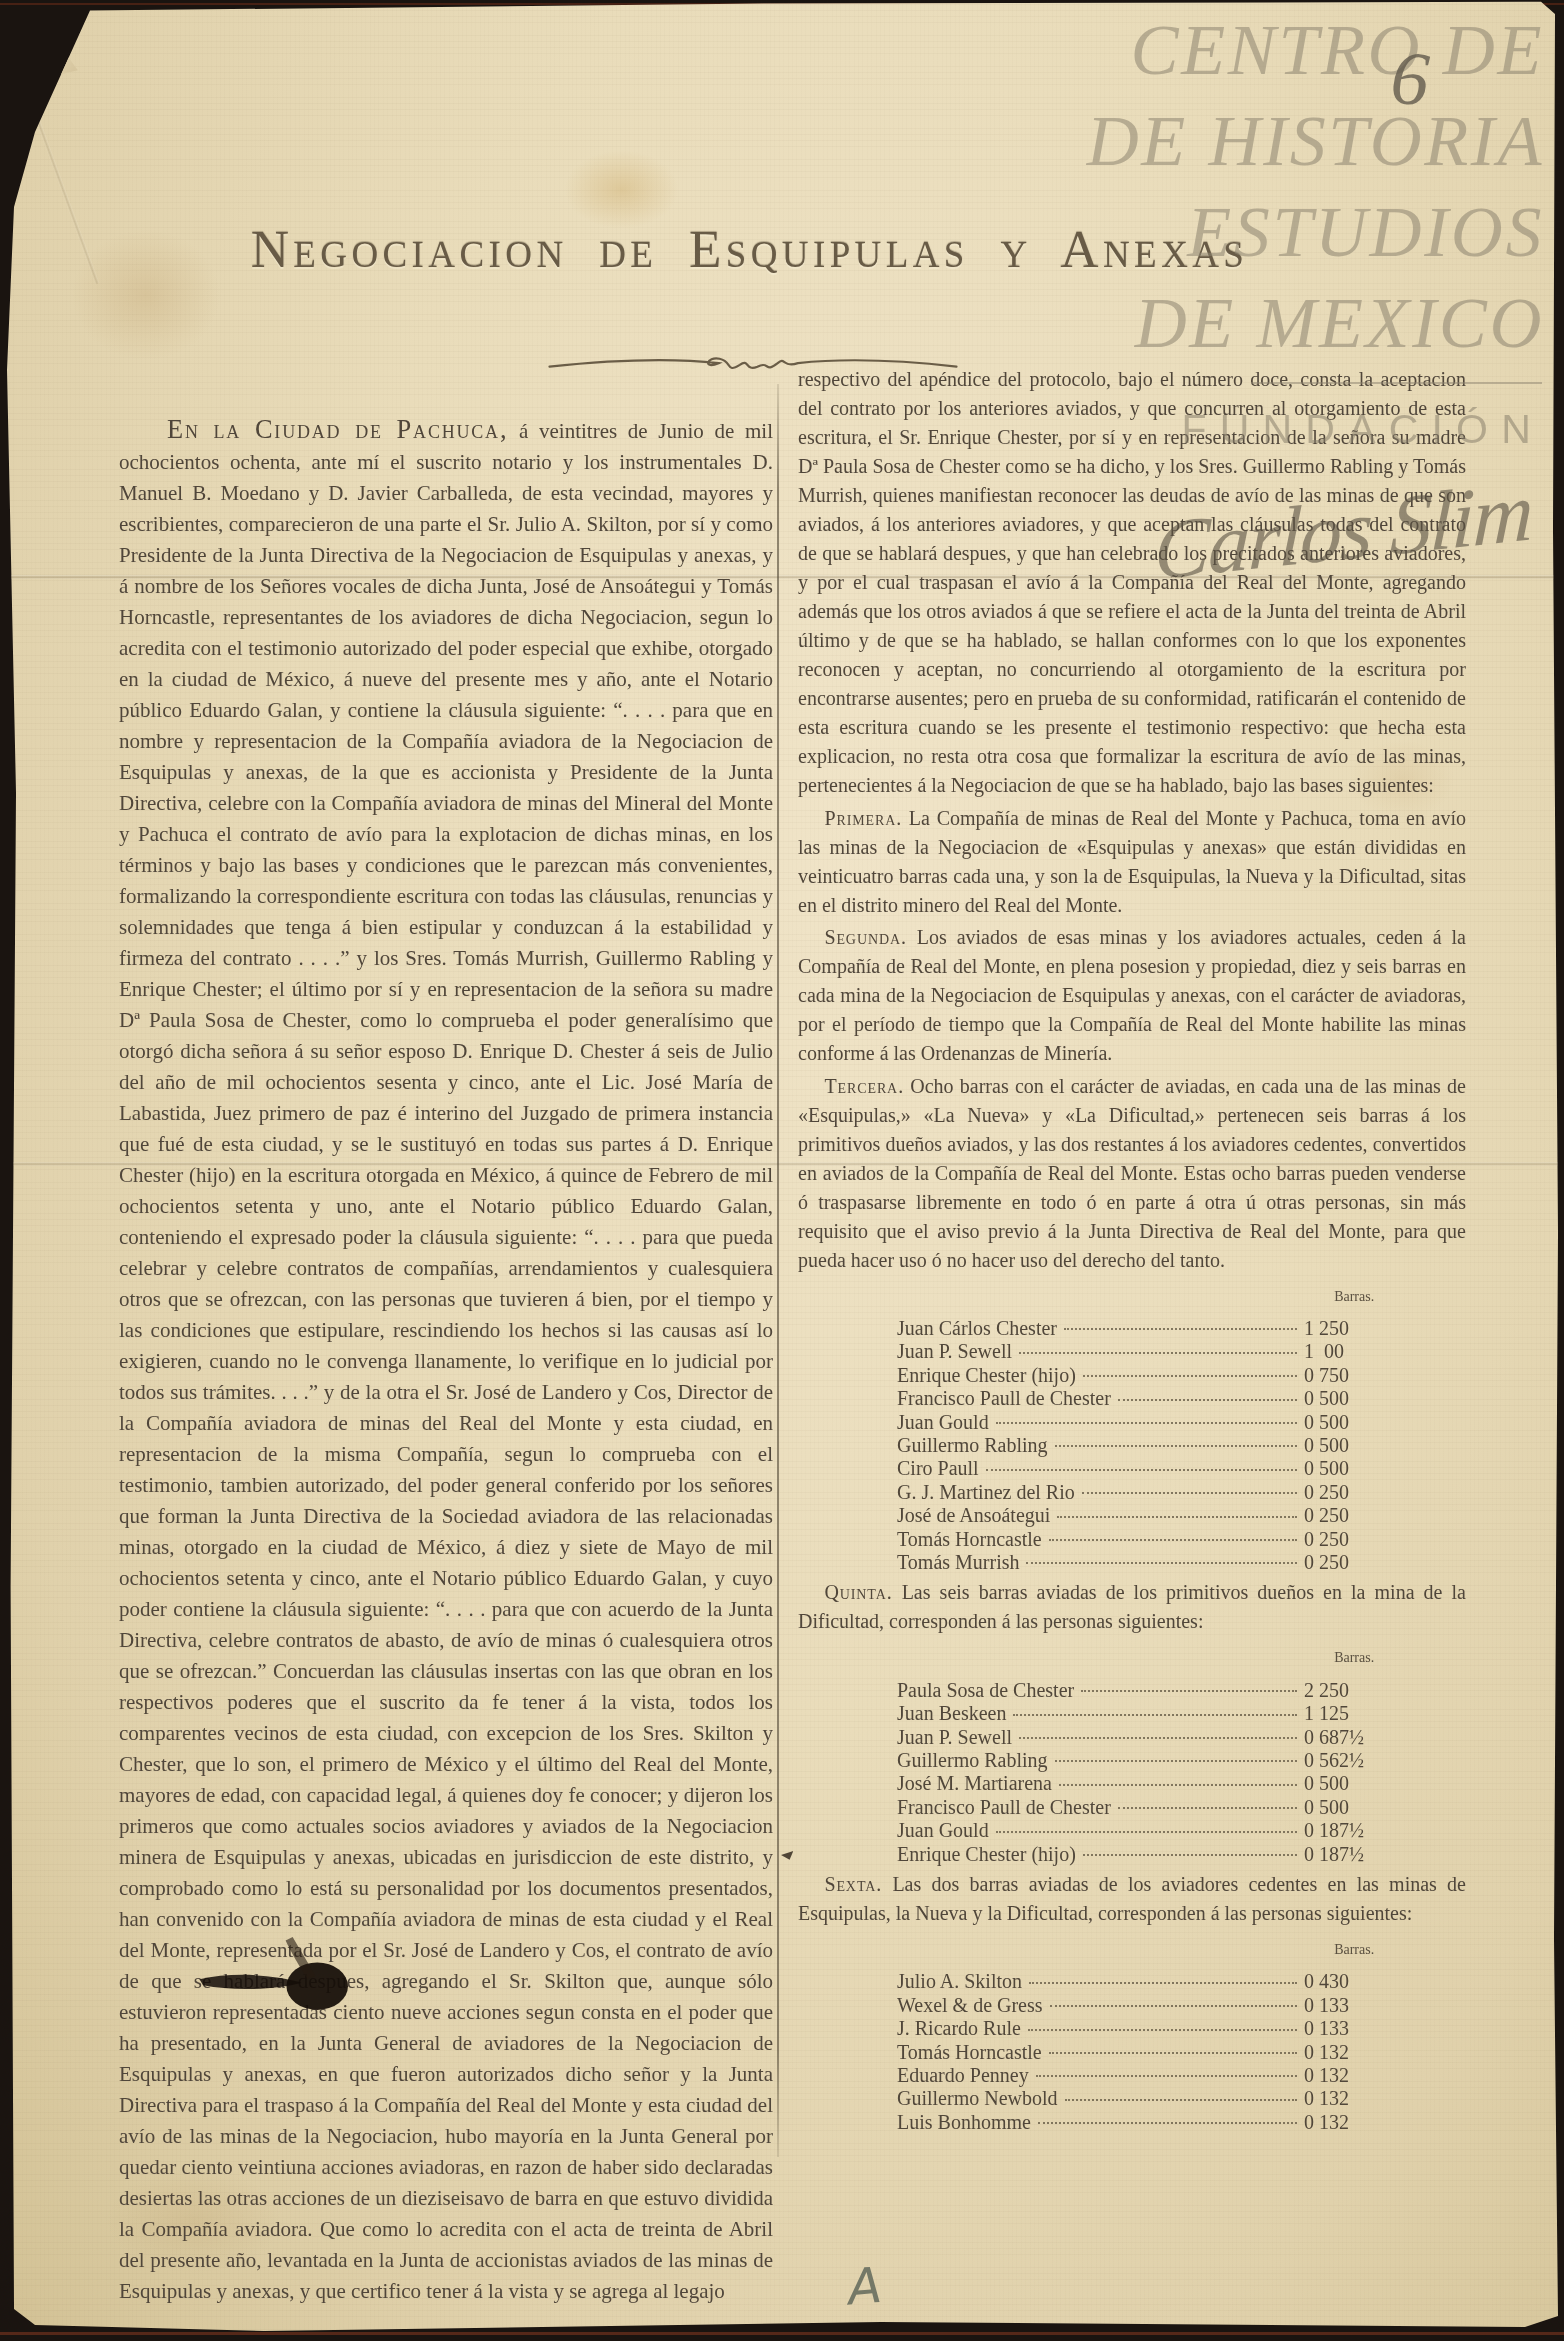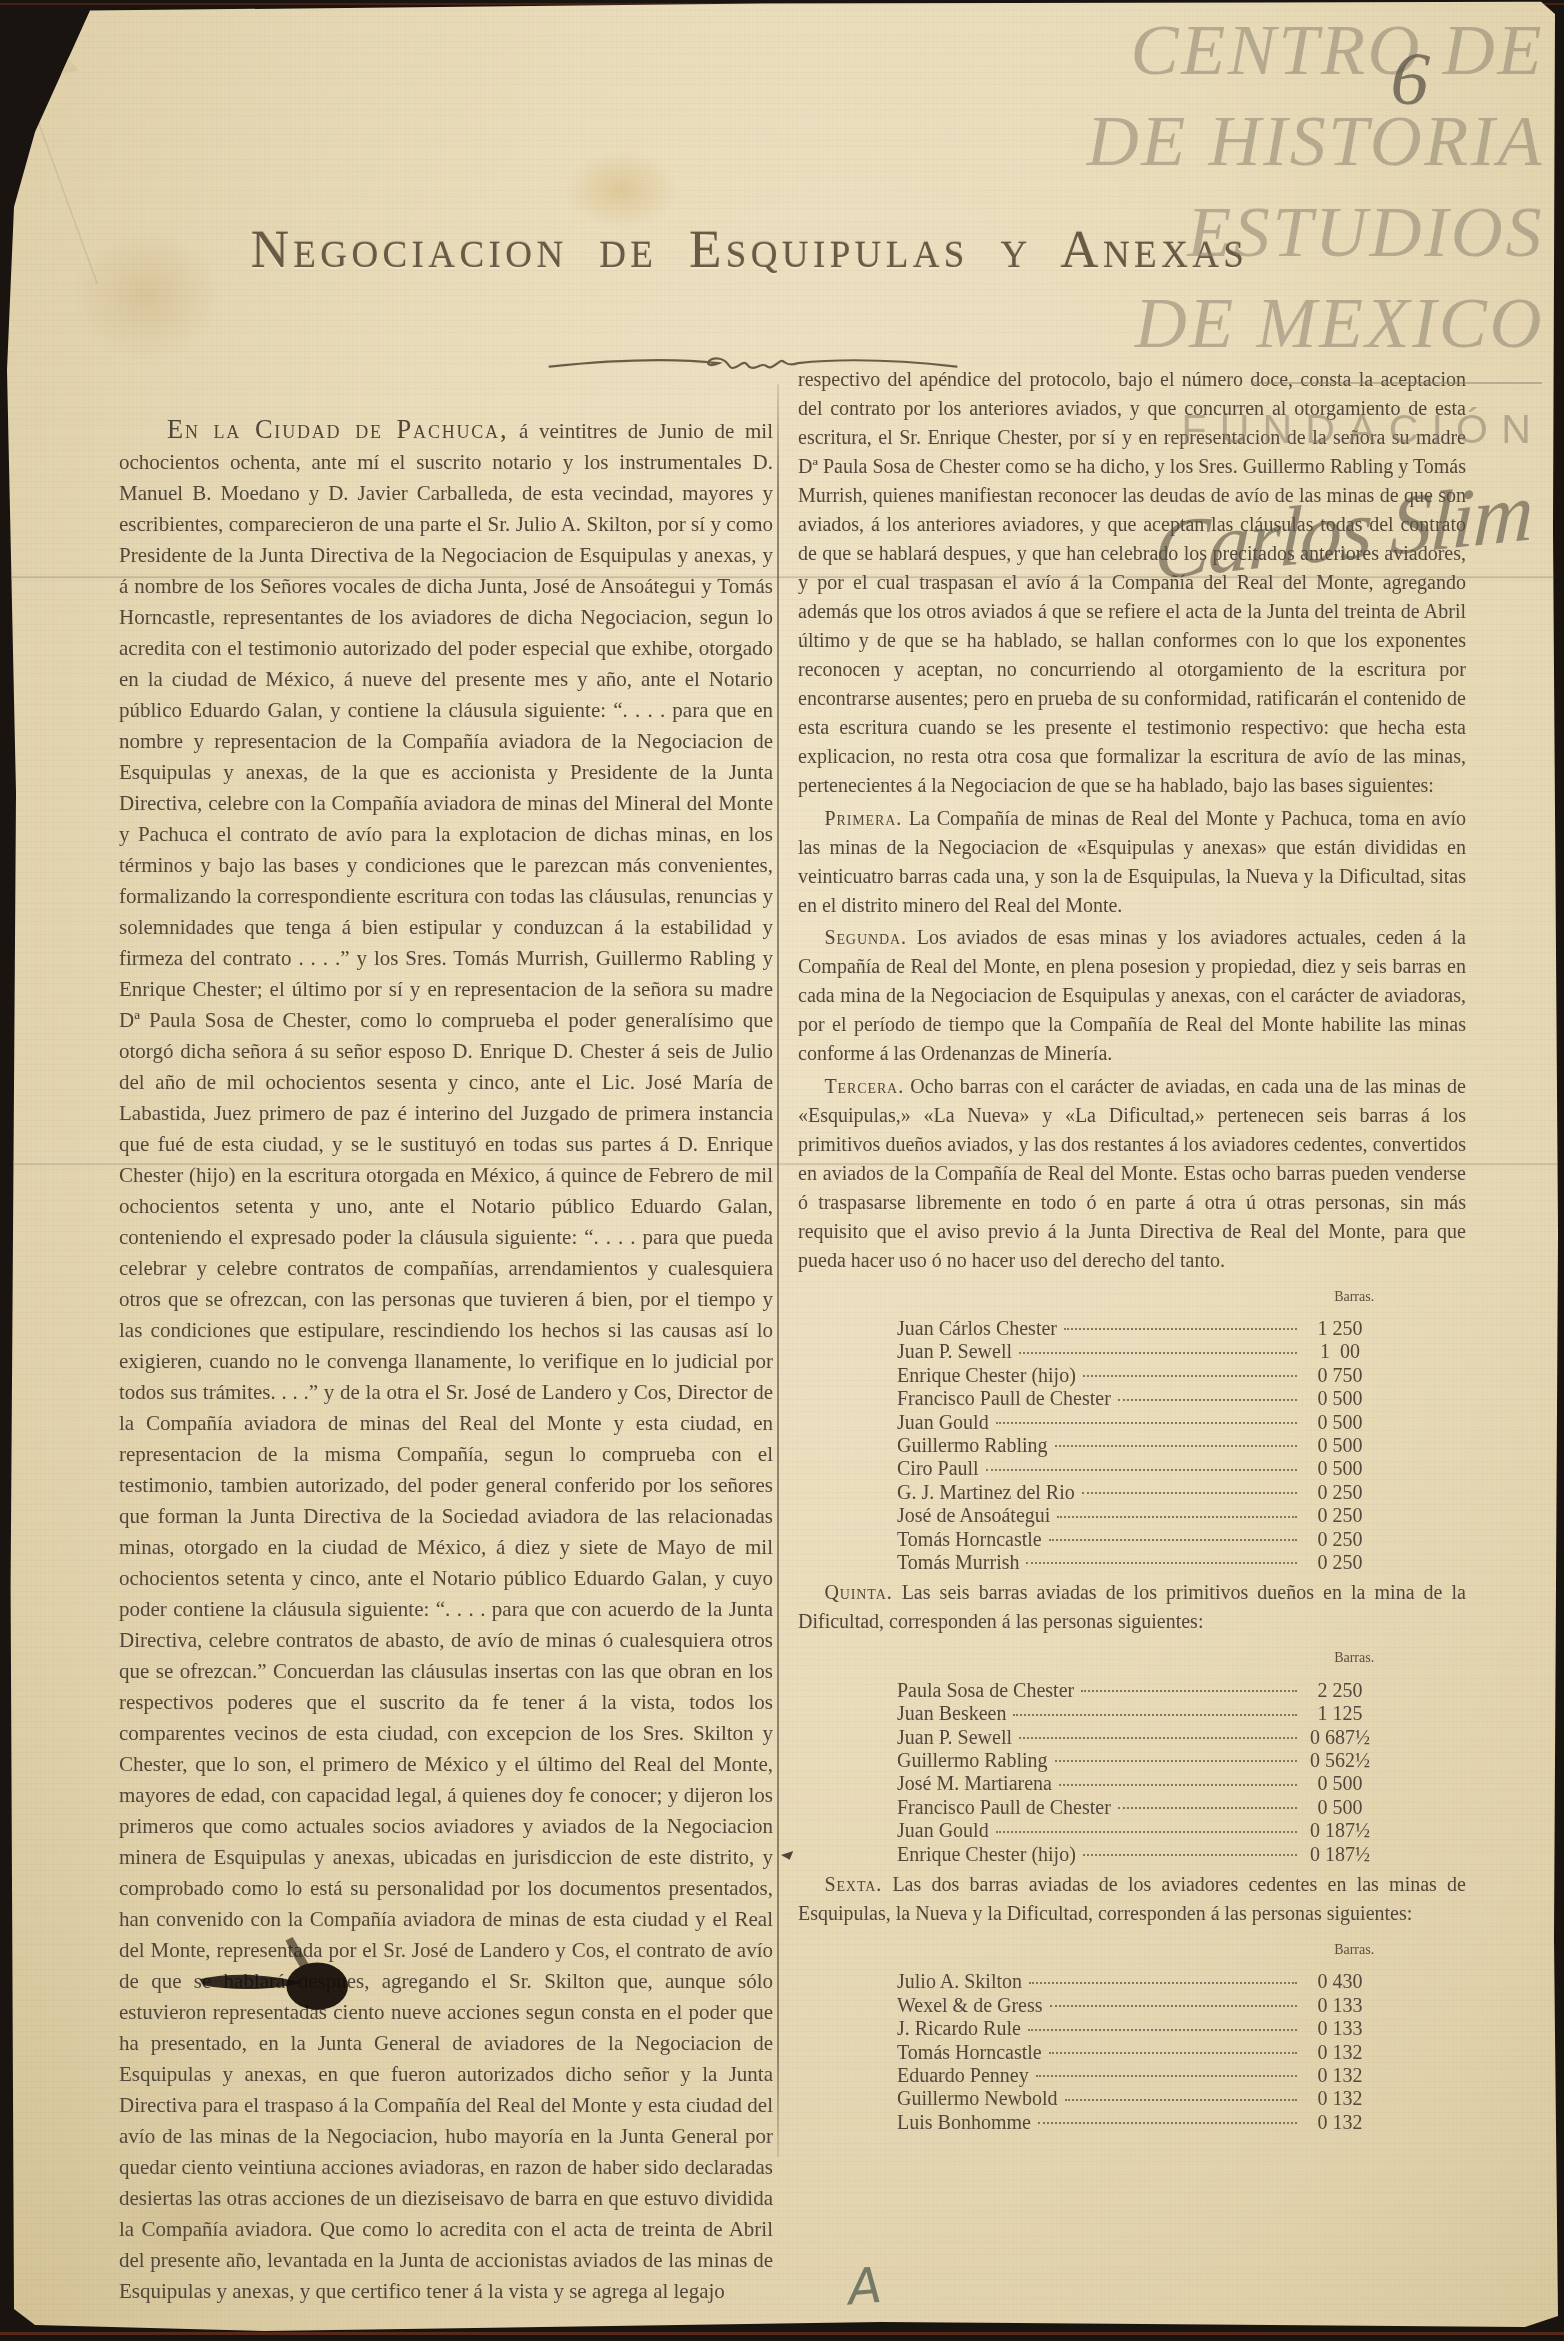--- a/index.html
+++ b/index.html
@@ -50,21 +50,21 @@
   .col.right{left:798px;top:365px;width:668px;font-size:20px;line-height:29px;}
   .clause{text-indent:26.4px;margin-top:3.5px !important;}
   .clabel{font-variant:small-caps;letter-spacing:0.9px;}
 
   .btable{margin:7px 0 7px 99px;width:479px;}
   .thead{font-size:14px;text-align:right;margin:5.3px 1.8px 3.5px 0;color:#5a5040;}
   .trow{display:flex;align-items:baseline;height:23.4px;font-size:20px;color:#51473a;}
   .tname{white-space:nowrap;}
   .tdots{flex:1;margin:0 7px;border-bottom:2.6px dotted rgba(95,84,64,.75);align-self:flex-end;
          margin-bottom:7px;min-width:26.4px;}
-  .tval{white-space:pre;min-width:72px;text-align:center;}
+  .tval{white-space:pre;min-width:72px;text-align:left;}
 
   
   .blot{position:absolute;left:185px;top:1930px;}
   .stray-mark{position:absolute;left:781px;top:1851px;width:12.3px;height:8.8px;background:#2a2016;
     clip-path:polygon(0 45%,100% 0,70% 100%);opacity:.8;}
   .watermark{position:absolute;top:5.3px;right:21px;width:617px;text-align:right;pointer-events:none;
     color:rgba(141,132,112,.55);}
   .wm-line{font-size:72px;line-height:91px;letter-spacing:2.6px;font-style:italic;}
   .wm-rule{margin:12.3px 1.8px 0 auto;width:291px;border-top:2.6px solid rgba(141,132,112,.5);}
   .wm-org{margin-top:22px;font-family:"Liberation Sans", sans-serif;font-size:41px;

